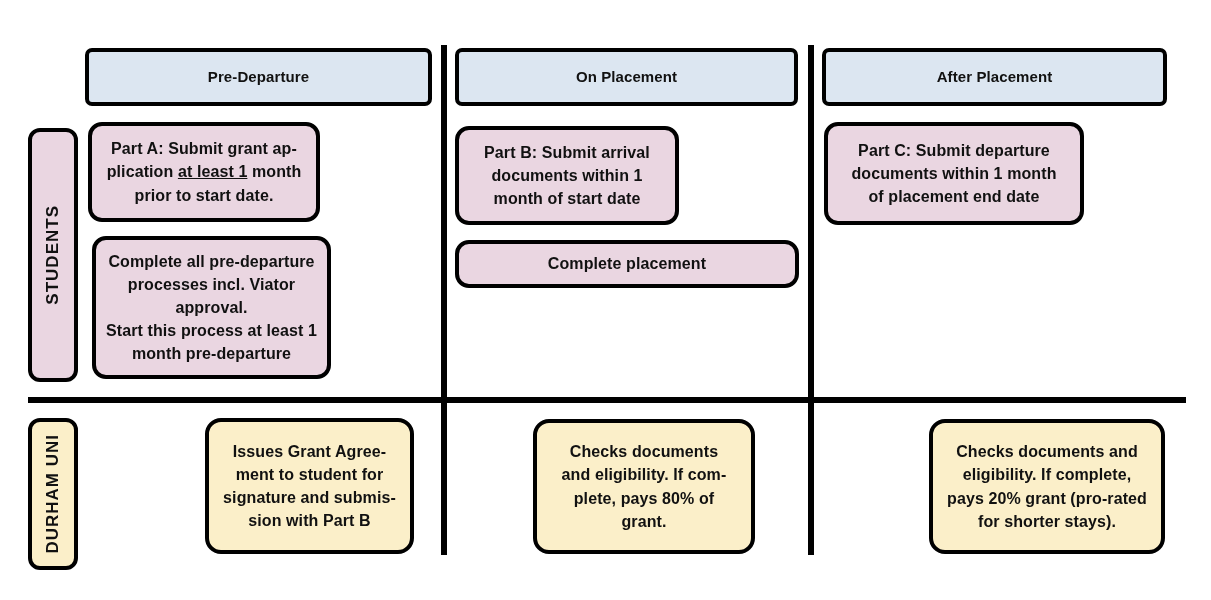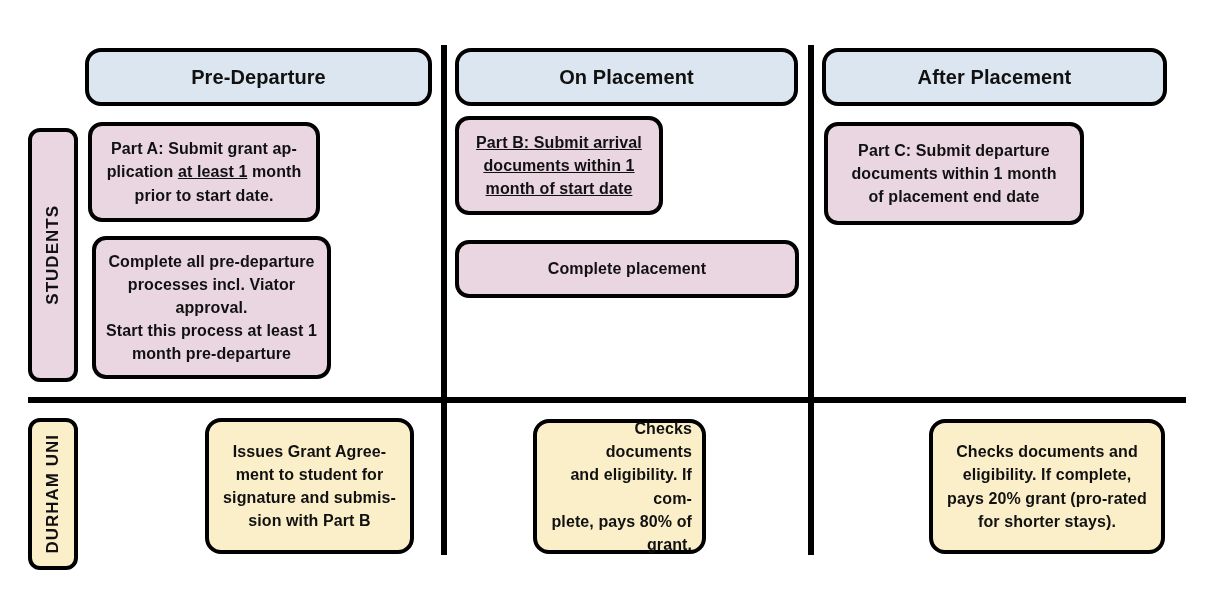--- a/index.html
+++ b/index.html
@@ -31,22 +31,22 @@
     font-weight: bold;
     color: #111111;
     line-height: 1.45;
     padding: 4px 10px;
     white-space: pre-line;
     letter-spacing: 0.1px;
   }
 
   .phase-header {
     background: #dce6f1;
-    font-size: 20px;
-    border-radius: 16px;
+    font-size: 15px;
+    border-radius: 7px;
   }
 
   .student-node {
     background: #ead6e1;
     font-size: 16px;
   }
 
   .uni-node {
     background: #fbefc9;
     font-size: 16px;
@@ -118,44 +118,44 @@
 prior to start date.</span></span>
   </div>
 
   <div class="node student-node" style="left:92px; top:236px; width:239px; height:143px;">
     <span>Complete all pre-departure
 processes incl. Viator approval.
 Start this process at least 1
 month pre-departure</span>
   </div>
 
-  <div class="node student-node" style="left:455px; top:116px; width:208px; height:99px;text-decoration:underline;">
+  <div class="node student-node" style="left:455px; top:126px; width:224px; height:99px;">
     <span>Part B: Submit arrival
 documents within 1
 month of start date</span>
   </div>
 
-  <div class="node student-node" style="left:455px; top:240px; width:344px; height:58px;">
+  <div class="node student-node" style="left:455px; top:240px; width:344px; height:48px;">
     <span>Complete placement</span>
   </div>
 
   <div class="node student-node" style="left:824px; top:122px; width:260px; height:103px;">
     <span>Part C: Submit departure
 documents within 1 month
 of placement end date</span>
   </div>
 
   <div class="node uni-node" style="left:205px; top:418px; width:209px; height:136px;">
     <span>Issues Grant Agree-
 ment to student for
 signature and submis-
 sion with Part B</span>
   </div>
 
-  <div class="node uni-node" style="left:533px; top:419px; width:173px; height:135px;text-align:right;">
+  <div class="node uni-node" style="left:533px; top:419px; width:222px; height:135px;">
     <span>Checks documents
 and eligibility. If com-
 plete, pays 80% of
 grant.</span>
   </div>
 
   <div class="node uni-node" style="left:929px; top:419px; width:236px; height:135px;">
     <span>Checks documents and
 eligibility. If complete,
 pays 20% grant (pro-rated

